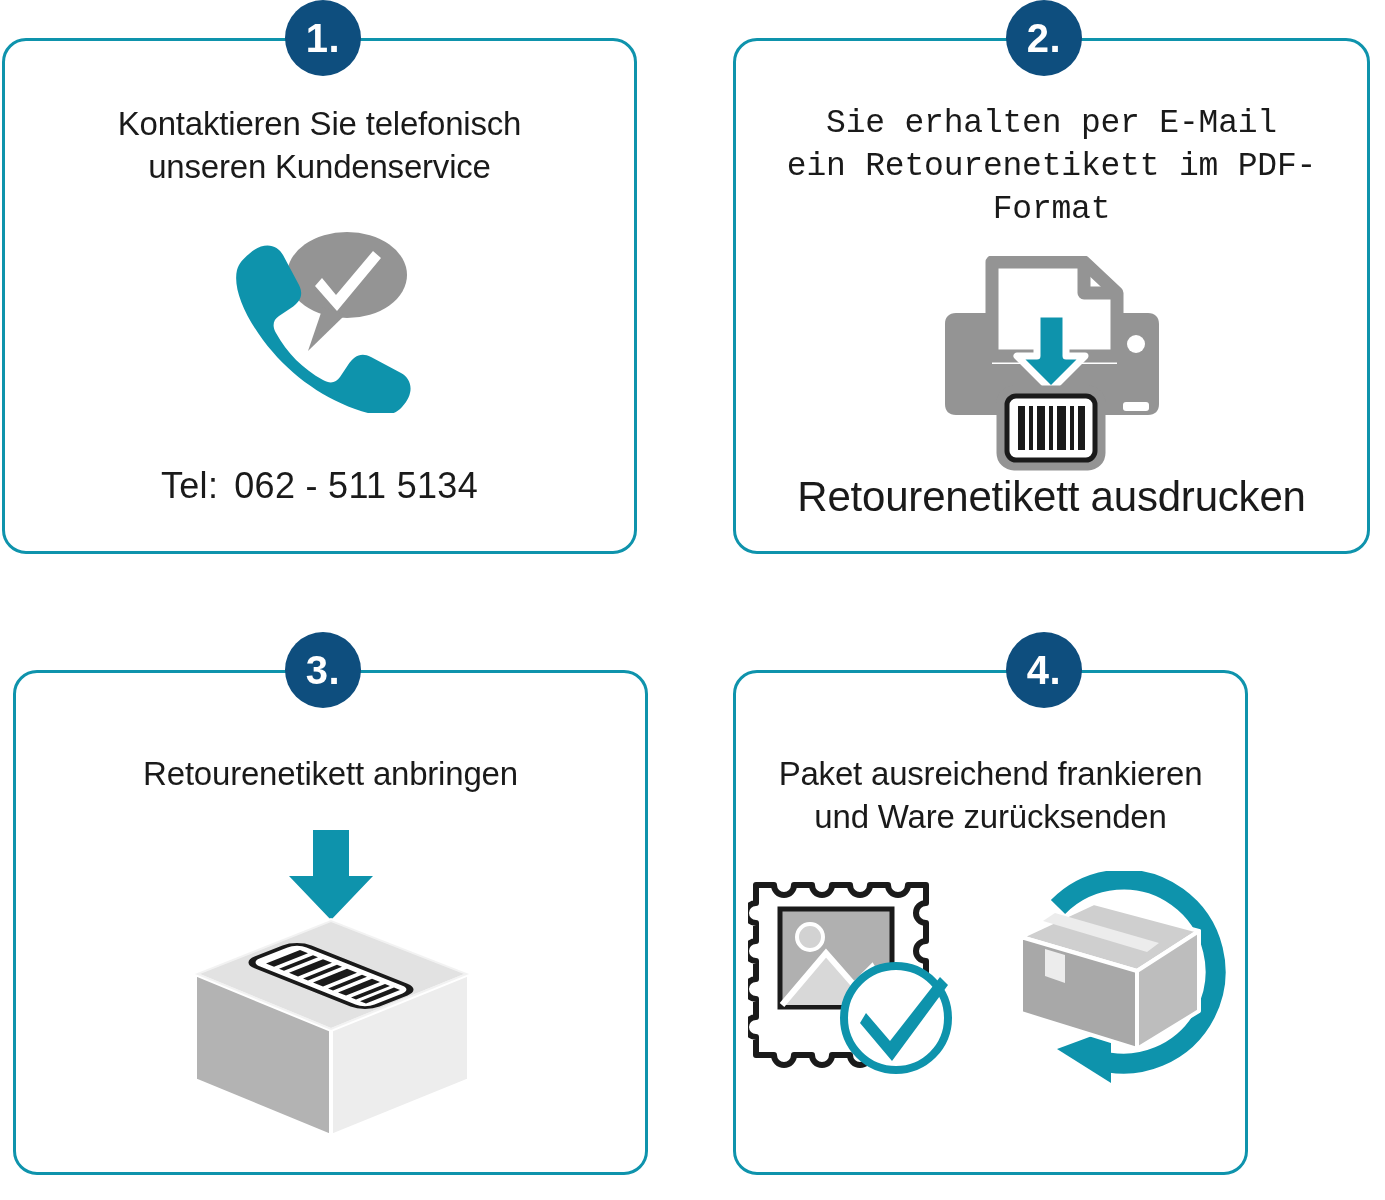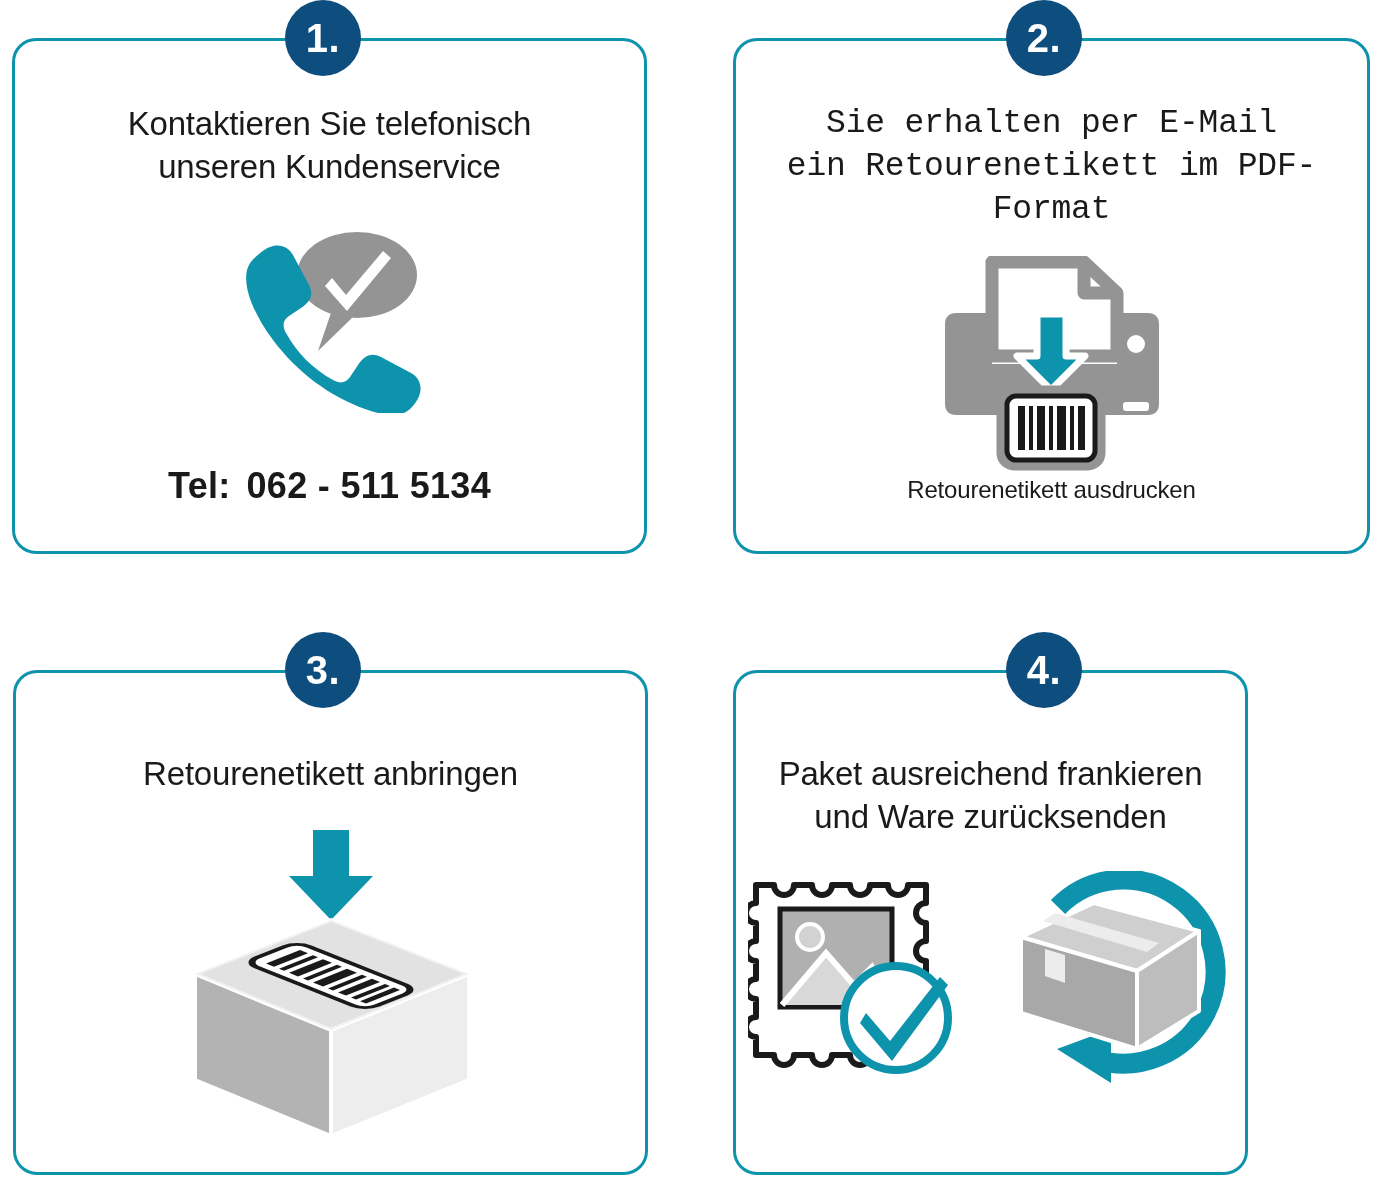--- a/index.html
+++ b/index.html
@@ -21,21 +21,21 @@
   }
 
   
   .card {
     position: absolute;
     box-sizing: border-box;
     border: 3px solid #0e93ac;
     border-radius: 24px;
     background: #ffffff;
   }
-  .card.c1 { left: 12px;   top: 38px;  width: 635px; height: 516px; }
+  .card.c1 { left: 2px;   top: 38px;  width: 635px; height: 516px; }
   .card.c2 { left: 733px; top: 38px;  width: 637px; height: 516px; }
   .card.c3 { left: 5px;   top: 670px; width: 635px; height: 505px; margin-left: 8px; }
   .card.c4 { left: 733px; top: 670px; width: 515px; height: 505px; }
 
   
   .badge {
     position: absolute;
     width: 76px;
     height: 76px;
     border-radius: 50%;
@@ -73,30 +73,30 @@
     white-space: pre-line;
   }
   .c1 .headline { margin-top: 62px; }
   .c2 .headline { margin-top: 62px; font-family: Liberation Mono, monospace; }
   .c3 .headline { margin-top: 80px; }
   .c4 .headline { margin-top: 80px; }
 
   .caption {
     text-align: center;
     color: #1a1a1a;
-    font-size: 24px;
+    font-size: 42px;
     line-height: 1.25;
     font-weight: 400;
     letter-spacing: -0.2px;
   }
   .phone-line {
     text-align: center;
     color: #1a1a1a;
     font-size: 36px;
-    font-weight: bold;
+    font-weight: normal;
     letter-spacing: 0.3px;
   }
   .phone-line .tel-label { margin-right: 16px; }
 
   .art { display: block; }
   .art-wrap {
     display: flex;
     justify-content: center;
     align-items: center;
     width: 100%;

